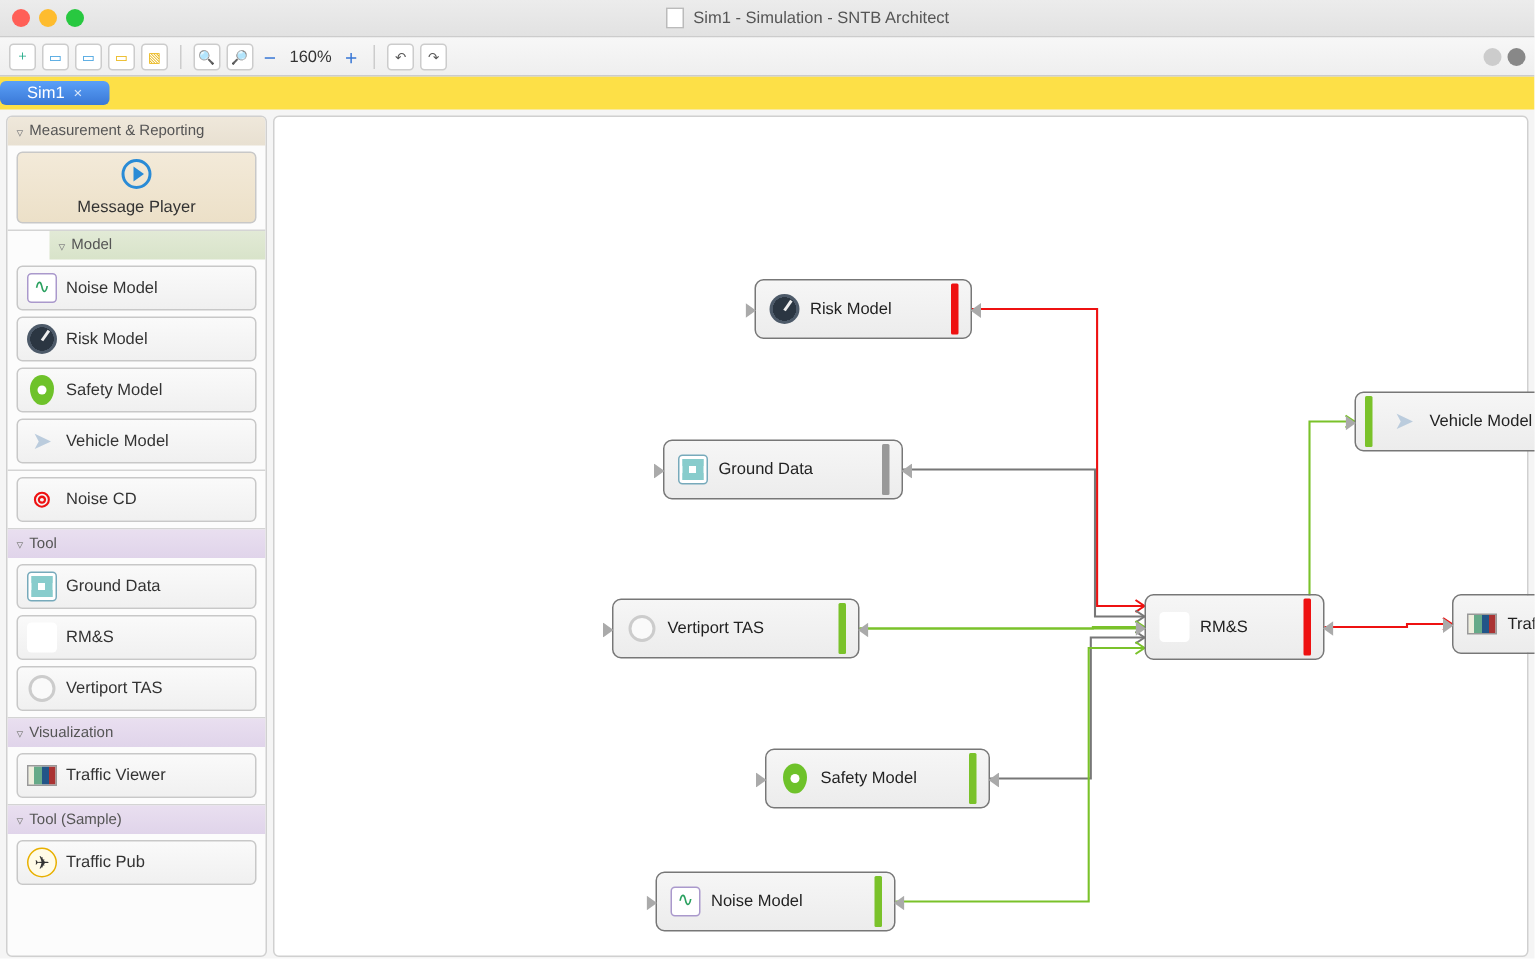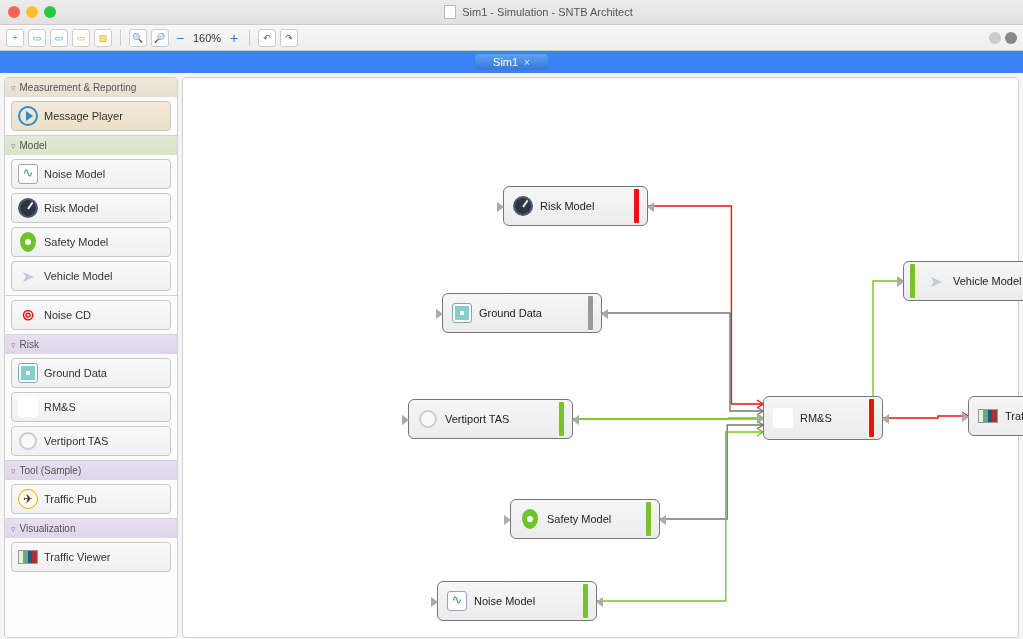--- a/index.html
+++ b/index.html
@@ -15,41 +15,41 @@
 
 .toolbar { height: 26px; background: linear-gradient(#f7f7f7,#efefef); border-bottom: 1px solid #ccc; display: flex; align-items: center; padding: 0 6px; gap: 4px; position: relative; }
 .tb-btn { width: 18px; height: 18px; border: 1px solid #ccc; border-radius: 3px; background: #fff; display: flex; align-items: center; justify-content: center; font-size: 9px; color:#555; }
 .tb-sep { width: 1px; height: 16px; background: #ccc; margin: 0 4px; }
 .tb-zoom { font-size: 11px; color: #333; margin: 0 2px; }
 .tb-zoom-btn { font-size: 14px; color: #3a78d6; width: 14px; text-align: center; }
 .tb-right-dots { position: absolute; right: 6px; display:flex; gap:4px; }
 .tb-dot { width: 12px; height: 12px; border-radius: 50%; }
 
 
-.tabstrip { height: 22px; display: flex; justify-content: center; align-items: center; background: #3b82f6; }
+.tabstrip { height: 22px; display: flex; justify-content: flex-start; align-items: center; background: #fde047; }
 .doc-tab { background: linear-gradient(#5aa0f8,#3a78d6); color: #fff; font-size: 11px; padding: 2px 18px; border-radius: 4px; display:flex; align-items:center; gap:6px; }
 .doc-tab .close { font-size: 10px; opacity: 0.8; }
 
 
 .main { display: flex; height: calc(639px - 22px - 26px - 22px); justify-content: flex-end; }
 .sidebar { width: 174px; background: #fcfcfc; border: 1px solid #d0d0d0; margin: 4px 0 4px 4px; border-radius: 4px; overflow: hidden; }
 .canvas { flex: 1; background: #ffffff; border: 1px solid #d0d0d0; margin: 4px; border-radius: 4px; position: relative; }
 
 
 .cat { border-top: 1px solid #d4d4d4; }
 .cat:first-child { border-top: none; }
 .cat-header { font-size: 10px; color: #555; padding: 4px 6px; display: flex; align-items: center; gap: 4px; }
 .cat-header::before { content: "▿"; font-size: 9px; color: #888; }
 .cat-beige .cat-header { background: linear-gradient(#efe8db,#e8e0d1); }
-.cat-green .cat-header { background: linear-gradient(#e2ead6,#d8e3c9); }
+.cat-green .cat-header { background: linear-gradient(#e2ead6,#d8e3c9); margin-left: 28px; }
 .cat-blue  .cat-header { background: linear-gradient(#d6e6ee,#cbdee9); }
 .cat-violet .cat-header { background: linear-gradient(#e9dff0,#e0d4ea); }
 
 .palette-item { margin: 4px 6px; padding: 4px 6px; background: linear-gradient(#fafafa,#f0f0f0); border: 1px solid #c8c8c8; border-radius: 4px; display: flex; align-items: center; gap: 6px; font-size: 11px; color: #333; }
-.palette-item.selected { background: linear-gradient(#f3ead9,#ece0c8); }
+.palette-item.selected { background: linear-gradient(#f3ead9,#ece0c8); flex-direction: column; }
 .pi-icon { width: 20px; height: 20px; border-radius: 3px; display:flex; align-items:center; justify-content:center; font-size:12px; }
 
 
 .node { position: absolute; background: linear-gradient(#f6f6f6,#ececec); border: 1px solid #777; border-radius: 6px; display: flex; align-items: center; padding: 4px 8px; gap: 6px; font-size: 11px; color: #222; }
 .node .n-icon { width: 22px; height: 22px; border-radius: 3px; display:flex; align-items:center; justify-content:center; }
 .bar { width: 5px; align-self: stretch; margin: -2px 0 -2px 4px; border-radius: 1px; }
 .bar.left { margin: -2px 4px -2px -2px; }
 .bar.red { background: #e11; }
 .bar.green { background: #7ac22a; }
 .bar.gray { background: #999; }
@@ -161,21 +161,21 @@
       </div>
       <div class="cat cat-blue">
         <div class="palette-item">
           <div class="pi-icon">
             <span class="ic-cd">⦾</span>
           </div>
           <span>Noise CD</span>
         </div>
       </div>
       <div class="cat cat-violet">
-        <div class="cat-header">Risk</div>
+        <div class="cat-header">Tool</div>
         <div class="palette-item">
           <div class="pi-icon">
             <div class="pi-icon ic-grid"></div>
           </div>
           <span>Ground Data</span>
         </div>
         <div class="palette-item">
           <div class="pi-icon">
             <div class="pi-icon ic-apps">
               <span></span>
@@ -187,35 +187,35 @@
           <span>RM&amp;S</span>
         </div>
         <div class="palette-item">
           <div class="pi-icon">
             <div class="ic-circle"></div>
           </div>
           <span>Vertiport TAS</span>
         </div>
       </div>
       <div class="cat cat-violet">
+        <div class="cat-header">Visualization</div>
+        <div class="palette-item">
+          <div class="pi-icon">
+            <div class="ic-tv"></div>
+          </div>
+          <span>Traffic Viewer</span>
+        </div>
+      </div>
+      <div class="cat cat-violet">
         <div class="cat-header">Tool (Sample)</div>
         <div class="palette-item">
           <div class="pi-icon">
             <div class="ic-tp"></div>
           </div>
           <span>Traffic Pub</span>
-        </div>
-      </div>
-      <div class="cat cat-violet">
-        <div class="cat-header">Visualization</div>
-        <div class="palette-item">
-          <div class="pi-icon">
-            <div class="ic-tv"></div>
-          </div>
-          <span>Traffic Viewer</span>
         </div>
       </div>
     </div>
 
   <div class="canvas" id="canvas">
     <svg class="wires" id="wires">
         <path d="M 465 128 L 548.4 128 L 548.4 326 L 580 326" fill="none" stroke="#e11" stroke-width="1.4"></path>
         <path d="M 574 322 L 580 326 L 574 330" fill="none" stroke="#e11" stroke-width="1.4"></path>
         <path d="M 419 235 L 547 235 L 547 333 L 580 333" fill="none" stroke="#777" stroke-width="1.4"></path>
         <path d="M 574 329 L 580 333 L 574 337" fill="none" stroke="#777" stroke-width="1.4"></path>

